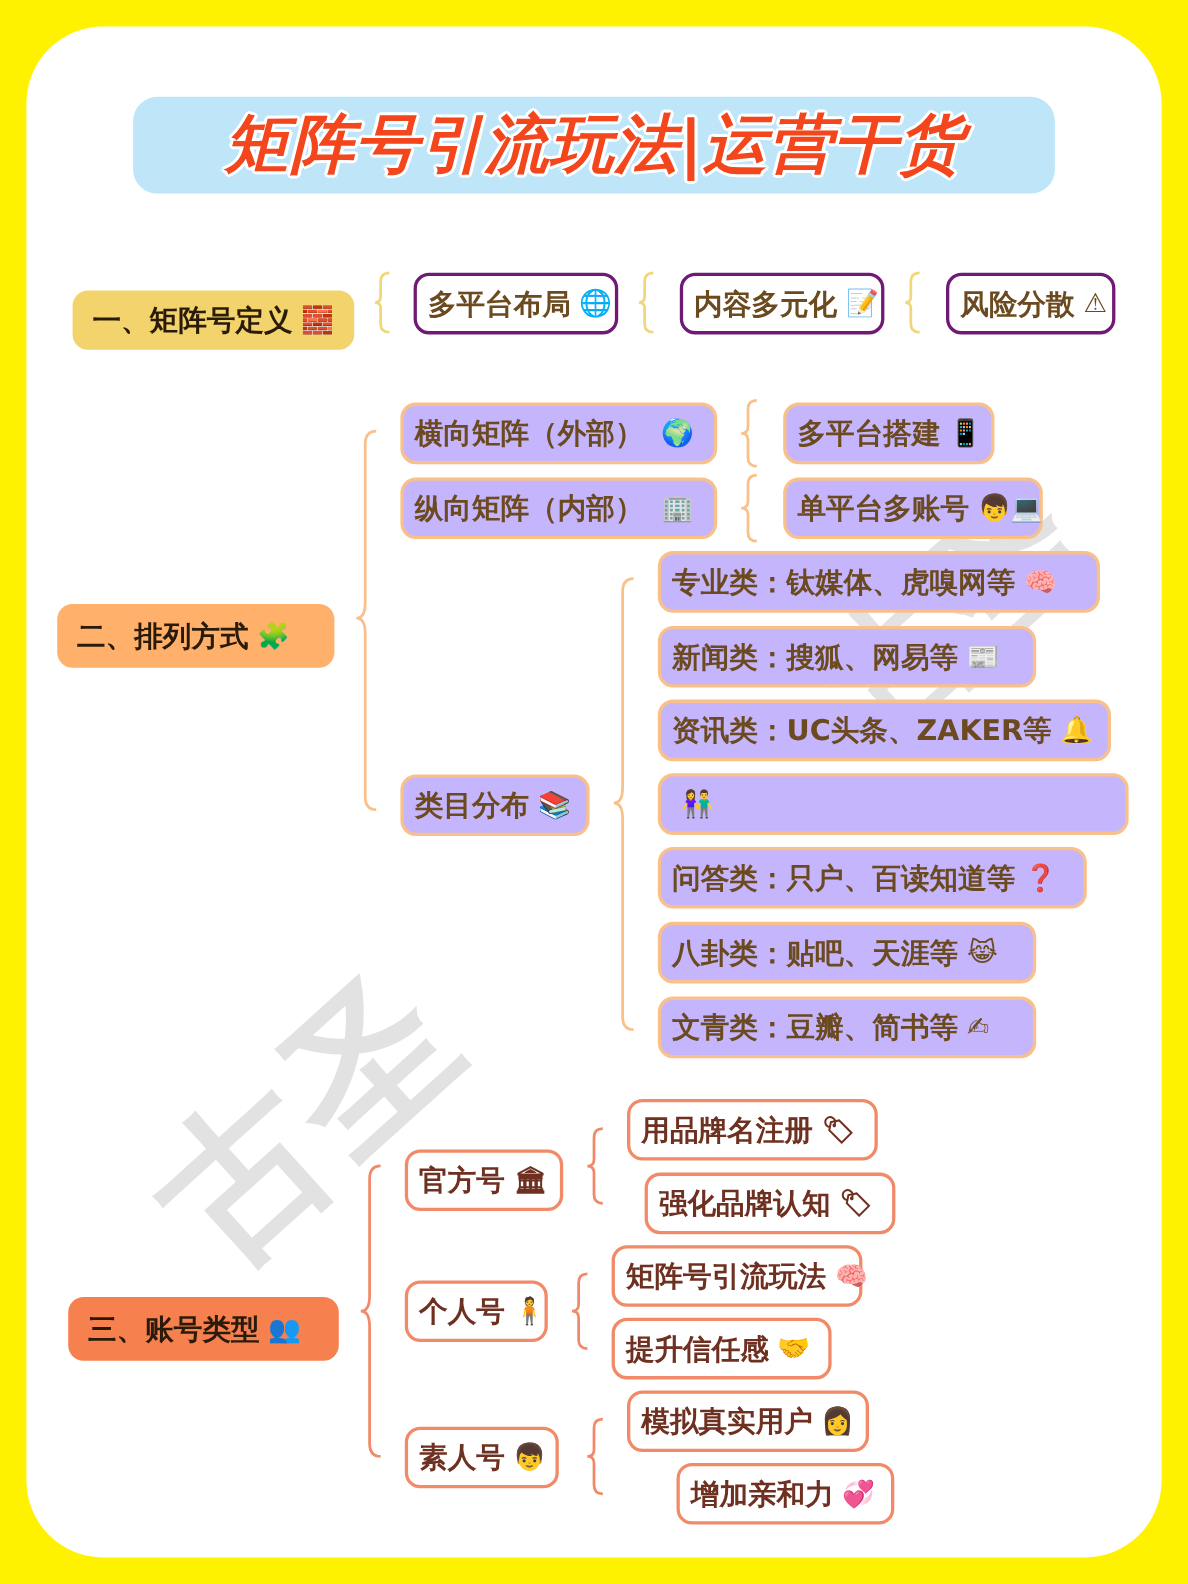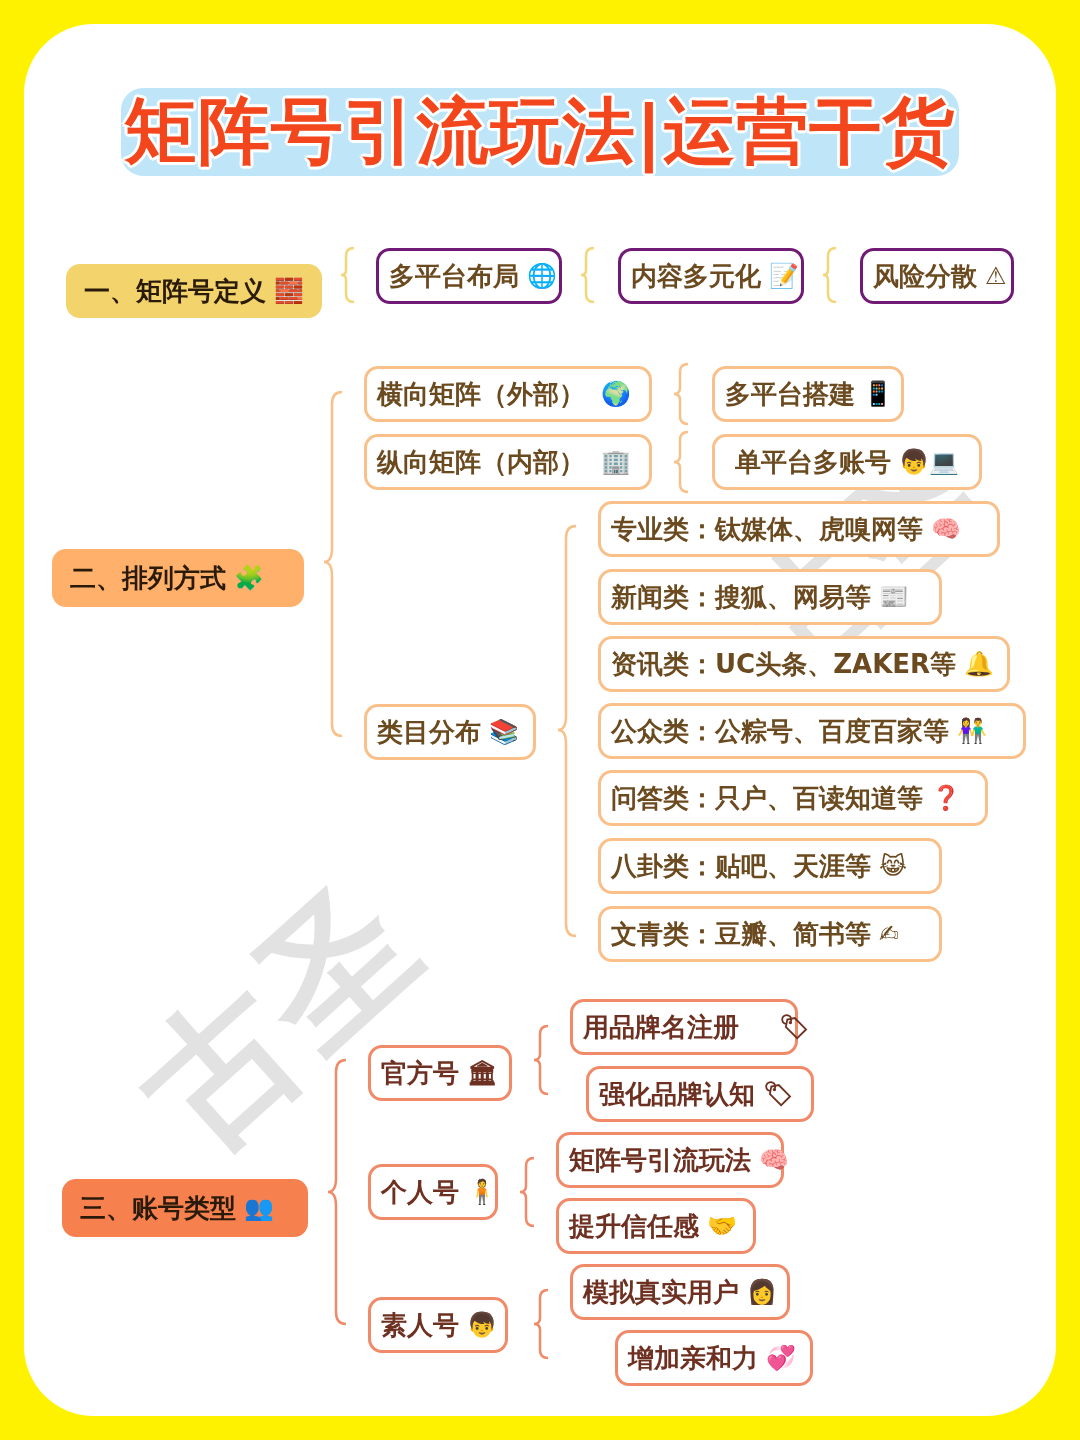--- a/index.html
+++ b/index.html
@@ -11,31 +11,32 @@
   .frame {
     position:absolute; left:24px; top:24px; width:1032px; height:1392px;
     background:#ffffff; border-radius:70px; overflow:hidden;
   }
   .title-wrap {
     position:absolute; left:121px; top:88px; width:838px; height:88px;
     background:#bfe6f8; border-radius:22px;
     display:flex; align-items:center; justify-content:center;
   }
   .title {
-    font-size:72px; font-weight:bold; color:#f3461c; letter-spacing:1px;
+    font-size:58px; font-weight:bold; color:#f3461c; letter-spacing:1px;
     text-shadow: 3px 0 #fff, -3px 0 #fff, 0 3px #fff, 0 -3px #fff, 2px 2px #fff, -2px -2px #fff, 2px -2px #fff, -2px 2px #fff;
     white-space:nowrap;
+    font-style:italic;
   }
   .node {
     position:absolute; box-sizing:border-box; height:56px;
     border-radius:14px; display:flex; align-items:center;
     padding:0 10px; font-size:26px; font-weight:bold; white-space:nowrap;
   }
   .n-yellow { border:3px solid #701a75; color:#6b4a1f; background:#fff; }
-  .n-orange { border:3px solid #f9c08a; color:#6b4a1f; background:#ffffff; }
+  .n-orange { border:3px solid #f9c08a; color:#6b4a1f; background:#c4b5fd; }
   .n-red    { border:3px solid #f08a68; color:#6e3020; background:#fff; }
   .root { height:54px; border:none; font-size:26px; color:#2a1a0a; padding:0 18px;margin-top:16px; }
   .root-1 { background:#f3d36b; }
   .root-2 { background:#ffb06a; }
   .root-3 { background:#f7804f; }
   .ico { display:inline-block; margin-left:8px; font-size:24px; line-height:1; }
   .brace { position:absolute; }
   .wm {
     position:absolute; font-family:"DejaVu Serif", serif; font-weight:bold;
     color:rgba(150,150,150,0.28); transform:rotate(-42deg); pointer-events:none;
@@ -104,21 +105,21 @@
 <svg class="brace" style="left:670px;top:362px;" width="22" height="64">
     <path d="M18 2 Q10 2 10 10 L10 26 Q10 32 4 32 Q10 32 10 38 L10 54 Q10 62 18 62" fill="none" stroke="#f9c08a" stroke-width="2.5"></path>
   </svg>
 <div class="node n-orange" style="left:712px;top:366px;width:192px;">
   <span>多平台搭建</span>
   <span class="ico">📱</span>
 </div>
 <svg class="brace" style="left:670px;top:430px;" width="22" height="64">
     <path d="M18 2 Q10 2 10 10 L10 26 Q10 32 4 32 Q10 32 10 38 L10 54 Q10 62 18 62" fill="none" stroke="#f9c08a" stroke-width="2.5"></path>
   </svg>
-<div class="node n-orange" style="left:712px;top:434px;width:270px;justify-content:center;">
+<div class="node n-orange" style="left:712px;top:434px;width:236px;">
   <span>单平台多账号</span>
   <span class="ico">👦💻</span>
 </div>
 
 <div class="node n-orange" style="left:364px;top:704px;width:172px;">
   <span>类目分布</span>
   <span class="ico">📚</span>
 </div>
 
 <svg class="brace" style="left:552px;top:522px;" width="28" height="418">
@@ -131,21 +132,20 @@
 </div>
 <div class="node n-orange" style="left:598px;top:569px;width:344px;">
   <span>新闻类：搜狐、网易等</span>
   <span class="ico">📰</span>
 </div>
 <div class="node n-orange" style="left:598px;top:636px;width:412px;">
   <span>资讯类：UC头条、ZAKER等</span>
   <span class="ico">🔔</span>
 </div>
 <div class="node n-orange" style="left:598px;top:703px;width:428px;">
-  <span>公众类：公粽号、百度百家等</span>
   <span class="ico">👫</span>
 </div>
 <div class="node n-orange" style="left:598px;top:770px;width:390px;">
   <span>问答类：只户、百读知道等</span>
   <span class="ico" style="color:#c0302a;">❓</span>
 </div>
 <div class="node n-orange" style="left:598px;top:838px;width:344px;">
   <span>八卦类：贴吧、天涯等</span>
   <span class="ico">😹</span>
 </div>
@@ -172,21 +172,21 @@
   <span class="ico">🧍</span>
 </div>
 <div class="node n-red" style="left:368px;top:1297px;width:140px;">
   <span>素人号</span>
   <span class="ico">👦</span>
 </div>
 
 <svg class="brace" style="left:530px;top:1024px;" width="22" height="72">
     <path d="M18 2 Q10 2 10 10 L10 30 Q10 36 4 36 Q10 36 10 42 L10 62 Q10 70 18 70" fill="none" stroke="#f08a68" stroke-width="2.5"></path>
   </svg>
-<div class="node n-red" style="left:570px;top:999px;width:228px;gap:32px;">
+<div class="node n-red" style="left:570px;top:999px;width:228px;">
   <span>用品牌名注册</span>
   <span class="ico">🏷</span>
 </div>
 <div class="node n-red" style="left:570px;top:1066px;width:228px;margin-left:16px;">
   <span>强化品牌认知</span>
   <span class="ico">🏷</span>
 </div>
 
 <svg class="brace" style="left:516px;top:1156px;" width="22" height="72">
     <path d="M18 2 Q10 2 10 10 L10 30 Q10 36 4 36 Q10 36 10 42 L10 62 Q10 70 18 70" fill="none" stroke="#f08a68" stroke-width="2.5"></path>

